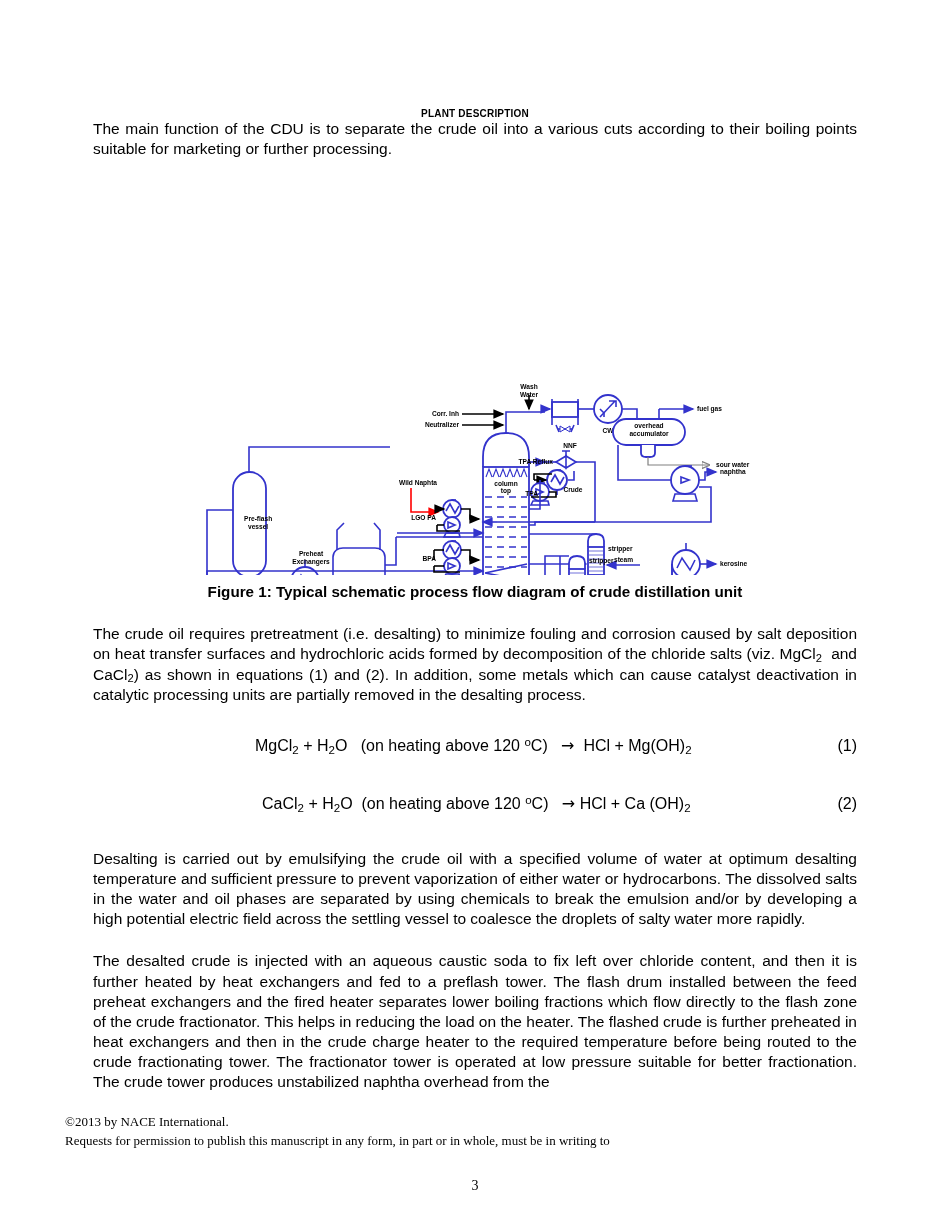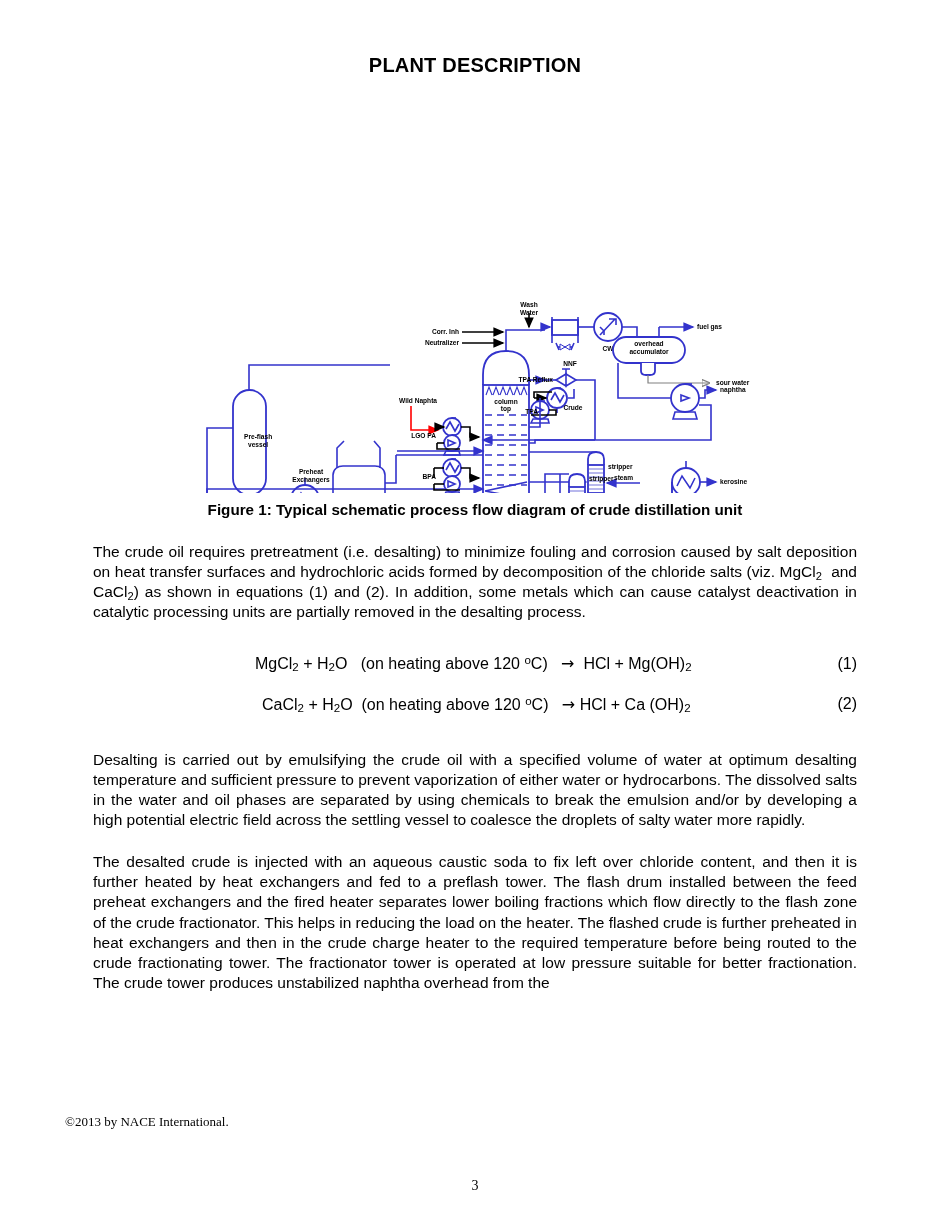--- a/index.html
+++ b/index.html
@@ -20,25 +20,25 @@
     inset: 0;
     padding: 0;
   }
   .content {
     position: absolute;
     left: 93px;
     top: 0;
     width: 764px;
   }
   h1.section-title {
-    font-size: 20px;
+    font-size: 10px;
     font-weight: bold;
     text-align: center;
     margin: 0;
-    padding-top: 54px;
+    padding-top: 108px;
     letter-spacing: 0.2px;
   }
   p.body-par {
     font-size: 15.5px;
     line-height: 1.30;
     text-align: justify;
     text-justify: inter-word;
     margin: 0;
   }
   .par-intro { margin-top: 27px; }
@@ -93,20 +93,21 @@
 </style>
 </head>
 <body>
 
 <div class="page">
 
   <div class="content">
 
     <h1 class="section-title">PLANT DESCRIPTION</h1>
 
+    <p class="body-par par-intro">The main function of the CDU is to separate the crude oil into a various cuts according to their boiling points suitable for marketing or further processing.</p>
 
     <div class="figure-wrap" style="margin-top:26px;">
       <svg width="950" height="390" viewBox="0 0 950 390" xmlns="http://www.w3.org/2000/svg">
         <defs>
           <marker id="ab" markerWidth="7" markerHeight="7" refX="6" refY="3" orient="auto">
             <path d="M0,0 L7,3 L0,6 z" fill="#3333cc"></path>
           </marker>
           <marker id="ak" markerWidth="7" markerHeight="7" refX="6" refY="3" orient="auto">
             <path d="M0,0 L7,3 L0,6 z" fill="#000000"></path>
           </marker>
@@ -497,37 +498,38 @@
       <div class="eq-row">
         <span class="eq-body" style="margin-left:162px;">
           <span>MgCl</span><sub>2</sub>
           <span>+ H</span><sub>2</sub><span>O</span>
           &nbsp;&nbsp;<span>(on heating above 120 </span><sup>o</sup><span>C)</span>
           &nbsp;&nbsp;<span class="arrow">→</span>&nbsp;
           <span>HCl + Mg(OH)</span><sub>2</sub>
         </span>
         <span class="eq-num">(1)</span>
       </div>
-      <div class="eq-row" style="margin-top:22px;align-items:center;">
+      <div class="eq-row" style="margin-top:39px;">
         <span class="eq-body" style="margin-left:169px;">
           <span>CaCl</span><sub>2</sub>
           <span>+ H</span><sub>2</sub><span>O</span>
           &nbsp;<span>(on heating above 120 </span><sup>o</sup><span>C)</span>
           &nbsp;&nbsp;<span class="arrow">→</span>
           <span>HCl + Ca (OH)</span><sub>2</sub>
         </span>
         <span class="eq-num">(2)</span>
       </div>
     </div>
 
     <p class="body-par" style="margin-top:36px;">Desalting is carried out by emulsifying the crude oil with a specified volume of water at optimum desalting temperature and sufficient pressure to prevent vaporization of either water or hydrocarbons. The dissolved salts in the water and oil phases are separated by using chemicals to break the emulsion and/or by developing a high potential electric field across the settling vessel to coalesce the droplets of salty water more rapidly.</p>
 
     <p class="body-par" style="margin-top:22px;">The desalted crude is injected with an aqueous caustic soda to fix left over chloride content, and then it is further heated by heat exchangers and fed to a preflash tower. The flash drum installed between the feed preheat exchangers and the fired heater separates lower boiling fractions which flow directly to the flash zone of the crude fractionator.  This helps in reducing the load on the heater.  The flashed crude is further preheated in heat exchangers and then in the crude charge heater to the required temperature before being routed to the crude fractionating tower. The fractionator tower is operated at low pressure suitable for better fractionation.  The crude tower produces unstabilized naphtha overhead from the</p>
 
   </div>
 
   <div class="footer">
     <div>©2013 by NACE International.</div>
+    <div>Requests for permission to publish this manuscript in any form, in part or in whole, must be in writing to</div>
   </div>
 
   <div class="page-number">3</div>
 
 </div>
 
 </body></html>

